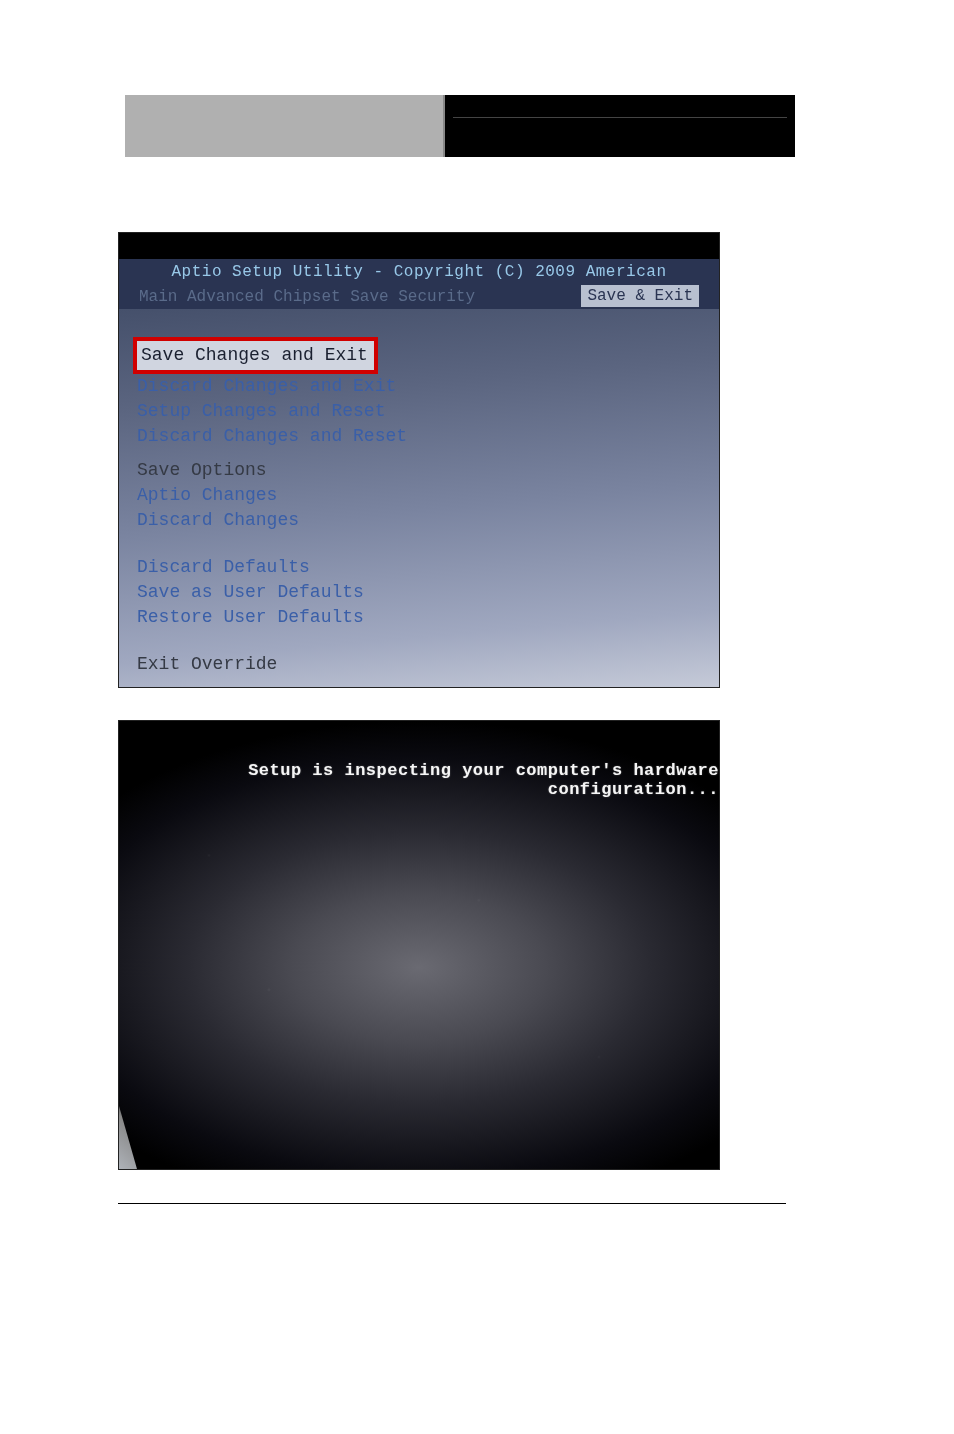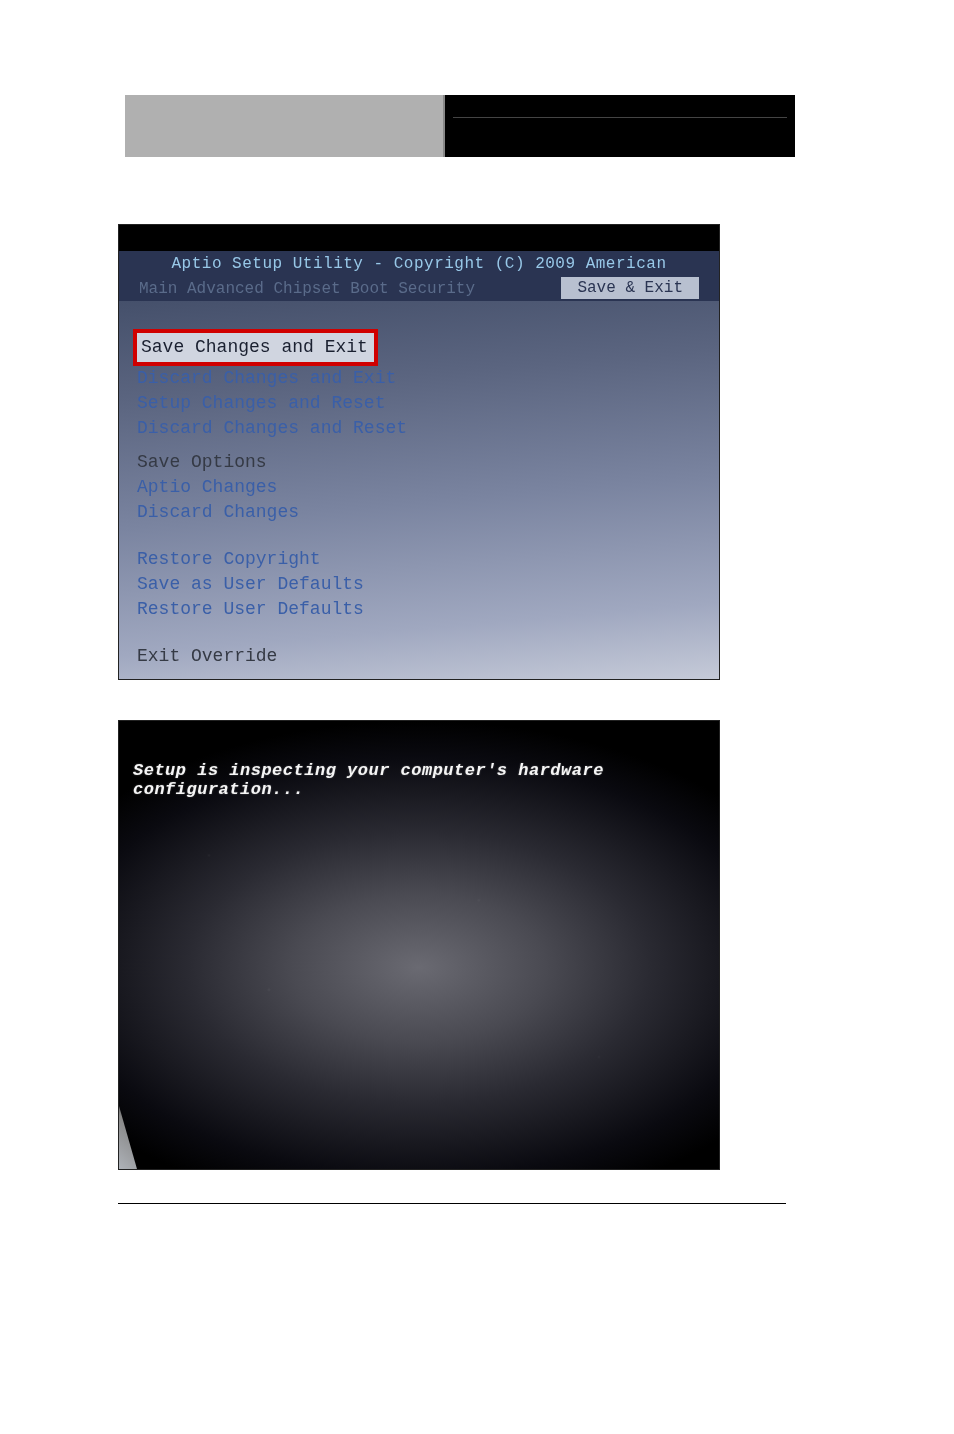--- a/index.html
+++ b/index.html
@@ -33,21 +33,21 @@
     position: absolute;
     top: 22px;
     left: 8px;
     right: 8px;
     height: 1px;
     background: #444;
   }
 
   .bios-photo {
     position: absolute;
-    top: 224px;
+    top: 232px;
     left: 118px;
     width: 602px;
     height: 456px;
     background: linear-gradient(175deg, #3a4560 0%, #45506b 15%, #5b6580 35%, #7a84a0 60%, #a0a8c0 85%, #c5cad8 100%);
     overflow: hidden;
     border: 1px solid #222;
   }
   .bios-black-top {
     height: 26px;
     background: #000;
@@ -71,21 +71,21 @@
     line-height: 24px;
     padding-left: 20px;
     position: relative;
   }
   .bios-tab-active {
     position: absolute;
     right: 20px;
     top: 0;
     background: #b8c0d0;
     color: #2a3452;
-    padding: 0 16px;
+    padding: 0 6px;
     height: 22px;
     line-height: 22px;
     text-align: center;
   }
   .bios-body {
     padding: 28px 0 0 18px;
     font-family: 'Courier New', monospace;
     font-size: 18px;
     line-height: 25px;
   }
@@ -114,24 +114,24 @@
     overflow: hidden;
     position: absolute;
   }
   .boot-text {
     position: absolute;
     top: 40px;
     left: 14px;
     color: #f5f5f5;
     font-family: 'Courier New', monospace;
     font-size: 17px;
-    font-style: italic;
     font-weight: bold;
     letter-spacing: 0.5px;
     text-shadow: 0 0 2px rgba(255,255,255,0.3);
+    text-align: right;
   }
   .boot-noise {
     position: absolute;
     inset: 0;
     background:
       radial-gradient(circle at 25% 60%, rgba(255,255,255,0.05) 0, transparent 2px),
       radial-gradient(circle at 60% 40%, rgba(255,255,255,0.04) 0, transparent 2px),
       radial-gradient(circle at 80% 75%, rgba(255,255,255,0.03) 0, transparent 2px),
       radial-gradient(circle at 15% 30%, rgba(255,255,255,0.04) 0, transparent 2px);
     pointer-events: none;
@@ -162,37 +162,37 @@
   <div class="header-left"></div>
   <div class="header-right">
     <div class="header-line"></div>
   </div>
 </div>
 
 <div class="bios-photo">
   <div class="bios-black-top"></div>
   <div class="bios-title-bar">Aptio Setup Utility - Copyright (C) 2009 American</div>
   <div class="bios-tabs">
-    <span>Main  Advanced  Chipset  Boot  Security</span>
+    <span>Main  Advanced  Chipset  Save  Security</span>
     <span class="bios-tab-active">Save &amp; Exit</span>
   </div>
   <div class="bios-body">
     <div><span class="bios-highlighted">Save Changes and Exit</span></div>
     <div class="bios-blue">Discard Changes and Exit</div>
     <div class="bios-blue">Setup Changes and Reset</div>
     <div class="bios-blue">Discard Changes and Reset</div>
 
     <div class="bios-group2">
       <div class="bios-dark">Save Options</div>
       <div class="bios-blue">Aptio Changes</div>
       <div class="bios-blue">Discard Changes</div>
     </div>
 
     <div class="bios-group3">
-      <div class="bios-blue">Restore Copyright</div>
+      <div class="bios-blue">Discard Defaults</div>
       <div class="bios-blue">Save as User Defaults</div>
       <div class="bios-blue">Restore User Defaults</div>
     </div>
 
     <div class="bios-group4">
       <div class="bios-dark">Exit Override</div>
     </div>
   </div>
 </div>
 

